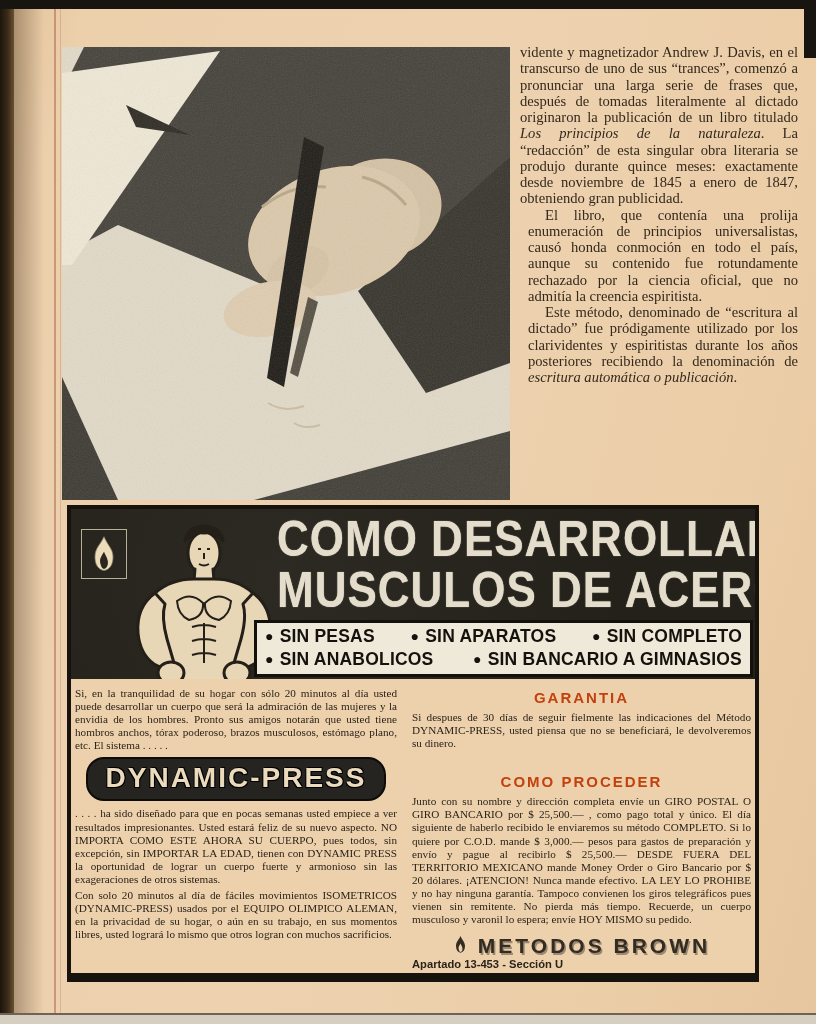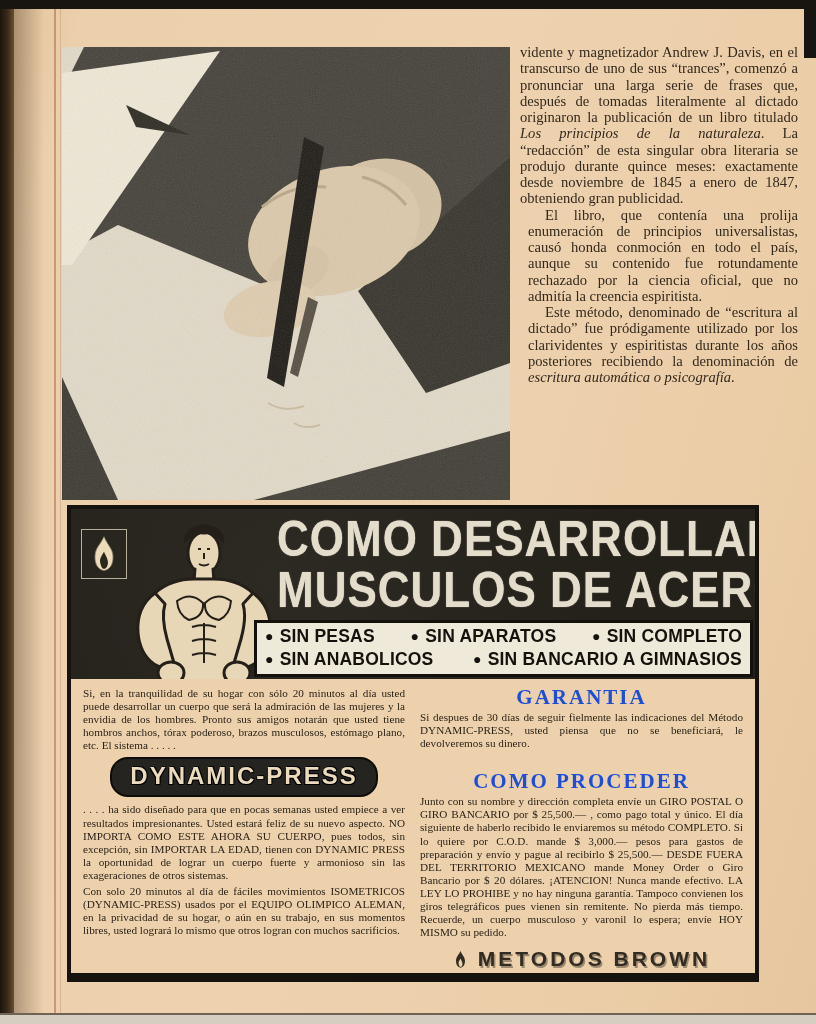--- a/index.html
+++ b/index.html
@@ -43,32 +43,32 @@
   .headline .hl{font-size:44px;line-height:46px;letter-spacing:1px;white-space:nowrap;
       text-shadow:0 0 1px rgba(235,228,210,.8);}
   .bullet-band{position:absolute;left:183px;right:2px;bottom:2px;background:#efe9da;
       border:3px solid #14110c;padding:2px 8px 3px;}
   .bullet-row{display:flex;justify-content:space-between;align-items:baseline;
       font-family:"Liberation Sans",sans-serif;font-weight:bold;font-size:17.5px;line-height:22px;
       color:#15110c;letter-spacing:.2px;white-space:nowrap;}
   .bitem{display:inline-flex;align-items:baseline;gap:6px;}
   .bdot{font-size:14px;position:relative;top:-1px;}
 
-  .ad-body{display:flex;gap:15px;padding:8px 12px 4px;height:282px;overflow:hidden;position:relative;}
+  .ad-body{display:flex;gap:15px;padding:8px 4px 4px;height:282px;overflow:hidden;position:relative;}
   .ad-body p{margin:0 0 3px;text-align:justify;font-size:11.2px;line-height:13.1px;color:#2b2318;}
   .col-left{width:322px;flex:none;}
   .col-right{flex:1;}
   .dp-logo{display:block;width:fit-content;margin:5px auto 6px;background:#262420;color:#ebdabb;
-      font-family:"Liberation Sans",sans-serif;font-weight:bold;font-size:24px;letter-spacing:2px;
+      font-family:"Liberation Sans",sans-serif;font-weight:bold;font-size:28px;letter-spacing:2px;
       padding:3px 18px 5px;border-radius:18px;border:2px solid #0e0c09;
       text-shadow:1px 1px 0 #000,-1px 1px 0 #000,1px -1px 0 #000;}
-  .sec-title{font-family:Liberation Serif, serif;font-weight:bold;font-size:21px;line-height:21px;
-      letter-spacing:2px;text-align:center;color:#1d4ed8;margin:0 0 3px;}
+  .sec-title{font-family:Liberation Sans, sans-serif;font-weight:bold;font-size:15px;line-height:21px;
+      letter-spacing:2px;text-align:center;color:#c2410c;margin:0 0 3px;}
   .sec-title.proceder{margin-top:21px;}
-  .brand-line{display:flex;align-items:center;justify-content:center;gap:10px;margin-top:8px;
+  .brand-line{display:flex;align-items:flex-start;justify-content:center;gap:10px;margin-top:8px;
       font-family:"Liberation Sans",sans-serif;font-weight:bold;font-size:21px;letter-spacing:3px;
       color:#332c23;text-shadow:1.5px 1.5px 0 rgba(90,78,60,.55);}
   .addr{font-family:"Liberation Sans",sans-serif;font-weight:bold;font-size:12.5px;line-height:16px;
       text-align:center;color:#332c23;margin:0;}
 </style>
 </head>
 <body>
 
 <div class="page">
 
@@ -115,21 +115,21 @@
 
       <polygon points="0,330 56,453 0,453" fill="#3d3a33"></polygon>
       <polygon points="192,453 448,384 448,453" fill="#413e36"></polygon>
       <rect width="448" height="453" filter="url(#grain)" opacity="0.16"></rect>
     </svg>
   </div>
 
   <div class="article">
     <p><span>vidente y magnetizador Andrew J. Davis, en el transcurso de uno de sus “trances”, comenzó a pronunciar una larga serie de frases que, después de tomadas literalmente al dictado originaron la publicación de un libro titulado </span><i>Los principios de la naturaleza</i><span>. La “redacción” de esta singular obra literaria se produjo durante quince meses: exactamente desde noviembre de 1845 a enero de 1847, obteniendo gran publicidad.</span></p>
     <p class="ind">El libro, que contenía una prolija enumeración de principios universalistas, causó honda conmoción en todo el país, aunque su contenido fue rotundamente rechazado por la ciencia oficial, que no admitía la creencia espiritista.</p>
-    <p class="ind"><span>Este método, denominado de “escritura al dictado” fue pródigamente utilizado por los clarividentes y espiritistas durante los años posteriores recibiendo la denominación de </span><i>escritura automática o psicografía</i><span>.</span></p>
+    <p class="ind"><span>Este método, denominado de “escritura al dictado” fue pródigamente utilizado por los clarividentes y espiritistas durante los años posteriores recibiendo la denominación de </span><i>escritura automática o publicación</i><span>.</span></p>
   </div>
 
   <div class="ad">
     <div class="ad-header">
       <div class="flame-box">
         <svg width="30" height="40" viewBox="0 0 40 50">
           <path d="M20 2 C15 13 8 17 8 29 C8 40 13 46 20 47 C27 46 32 40 32 29 C32 18 25 14 20 2 Z" fill="#ecdcba" stroke="#8c8572" stroke-width="1"></path>
           <path d="M20 22 C16 29 14 31 15 37 C16 42 18 45 20 45 C24 44 26 39 25 34 C24 29 22 27 20 22 Z" fill="#2a2620"></path>
         </svg>
       </div>

